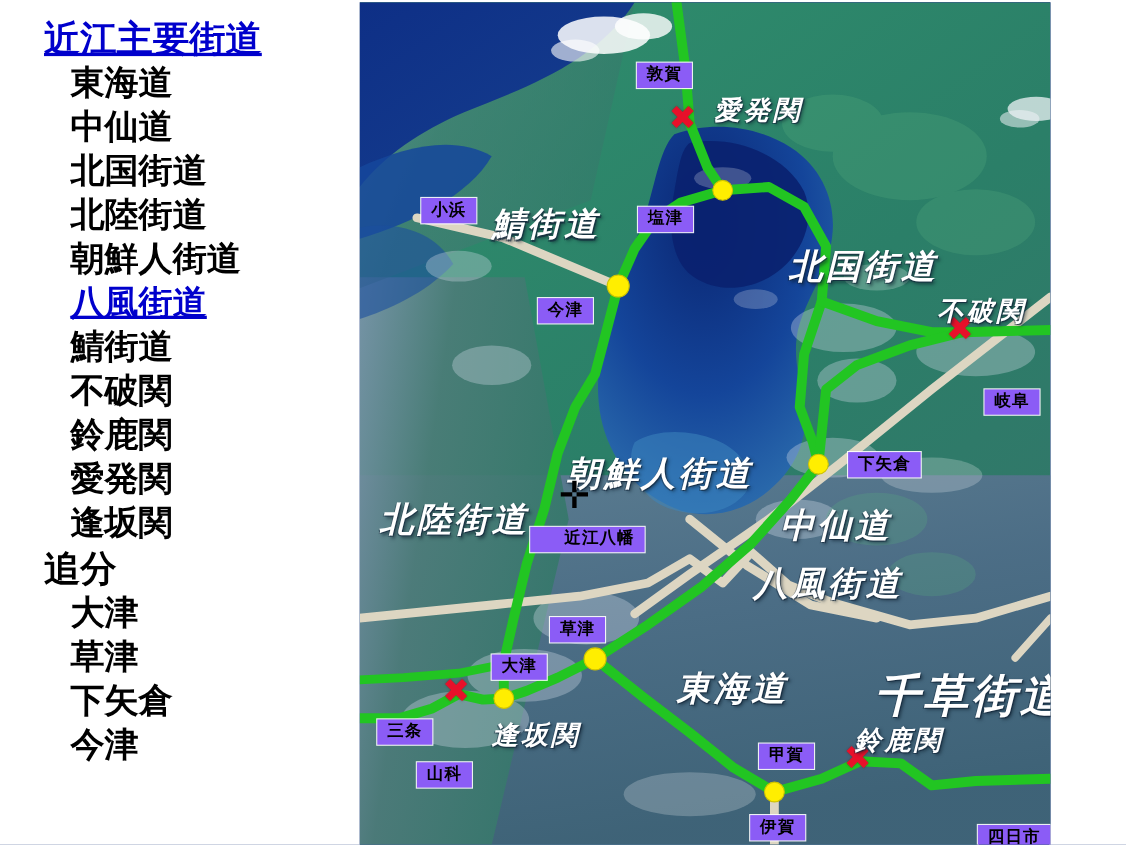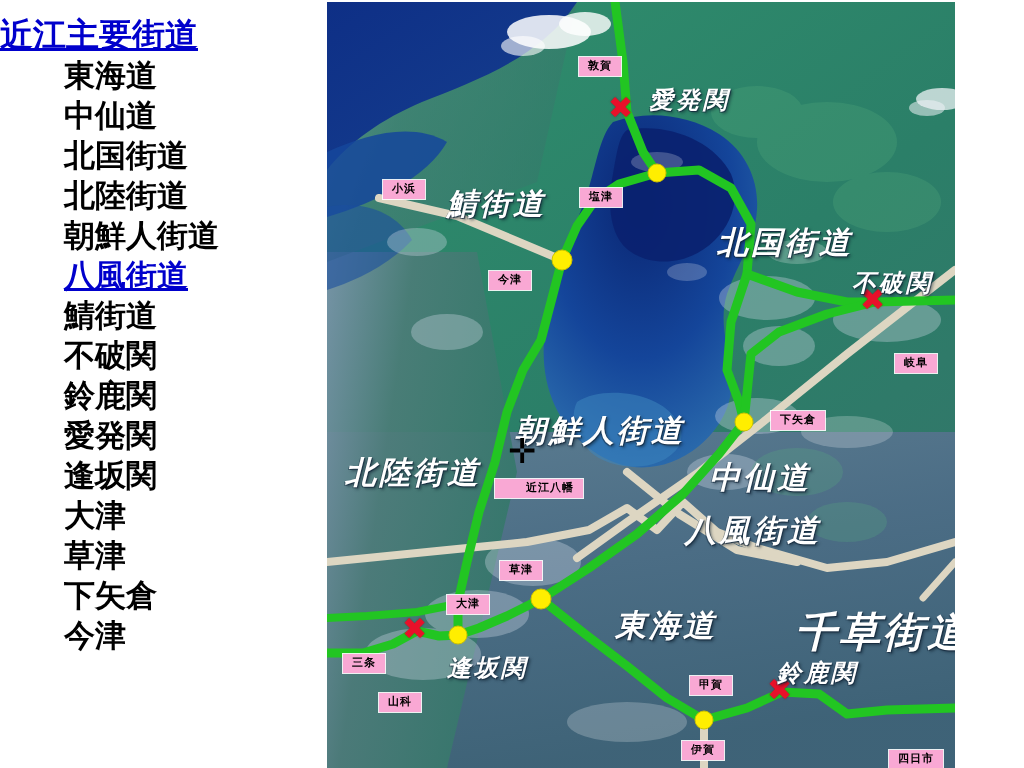--- a/index.html
+++ b/index.html
@@ -16,21 +16,21 @@
   #outline{
     position:absolute;left:0;top:0;width:327px;height:768px;
     padding:18px 0 0 0;box-sizing:border-box;
   }
   .ol-row{
     font-weight:700;
     color:#000000;
     line-height:1.0;
     white-space:nowrap;
   }
-  .lvl1{font-size:33px;margin-bottom:9px;}
+  .lvl1{font-size:33px;padding-left:40px;margin-bottom:9px;}
   .lvl2{font-size:31px;padding-left:64px;margin-bottom:9px;}
   .link{color:#0000CC;text-decoration:underline;}
 
   
   #map{
     position:absolute;left:327px;top:2px;width:628px;height:766px;
     overflow:hidden;
     background:#0b2a73;
   }
   #map svg{position:absolute;left:0;top:0;}
@@ -45,24 +45,24 @@
     letter-spacing:3px;
     text-shadow:
        1px 1px 0 rgba(20,40,60,.65),
       -1px 1px 0 rgba(20,40,60,.45),
        2px 2px 3px rgba(10,25,40,.55);
     pointer-events:none;
   }
   
   .placebox{
     position:absolute;
-    background:#f9a8d4;
+    background:#8b5cf6;
     color:#000000;
     font-weight:700;
-    font-size:11px;
+    font-size:15px;
     letter-spacing:1px;
     padding:3px 9px 4px 9px;
     white-space:nowrap;
     line-height:1.05;
     box-shadow:0 0 0 1px rgba(255,255,255,.9);
   }
   .xmark{
     position:absolute;
     color:#E8102A;
     font-weight:900;
@@ -87,20 +87,21 @@
       <div class="ol-row lvl2"><span>中仙道</span></div>
       <div class="ol-row lvl2"><span>北国街道</span></div>
       <div class="ol-row lvl2"><span>北陸街道</span></div>
       <div class="ol-row lvl2"><span>朝鮮人街道</span></div>
       <div class="ol-row lvl2"><span class="link" style="color: rgb(0, 0, 204);">八風街道</span></div>
       <div class="ol-row lvl2"><span>鯖街道</span></div>
       <div class="ol-row lvl2"><span>不破関</span></div>
       <div class="ol-row lvl2"><span>鈴鹿関</span></div>
       <div class="ol-row lvl2"><span>愛発関</span></div>
       <div class="ol-row lvl2"><span>逢坂関</span></div>
+      <div class="ol-row lvl1"><span>追分</span></div>
       <div class="ol-row lvl2"><span>大津</span></div>
       <div class="ol-row lvl2"><span>草津</span></div>
       <div class="ol-row lvl2"><span>下矢倉</span></div>
       <div class="ol-row lvl2"><span>今津</span></div>
     </div>
 
   <div id="map">
 
     <svg width="628" height="766" viewBox="0 0 628 766">
       <defs>
@@ -275,21 +276,21 @@
         <div class="plusmark" style="left: 181px; top: 432px;">✛</div>
       </div>
 
     <div id="places">
         <div class="placebox" style="left: 252px; top: 55px;">敦賀</div>
         <div class="placebox" style="left: 253px; top: 158px; margin-top: 28px;">塩津</div>
         <div class="placebox" style="left: 56px; top: 178px;">小浜</div>
         <div class="placebox" style="left: 162px; top: 269px;">今津</div>
         <div class="placebox" style="left: 568px; top: 352px;">岐阜</div>
         <div class="placebox" style="left: 444px; top: 409px;">下矢倉</div>
-        <div class="placebox" style="left: 168px; top: 477px; padding-left: 31px;">近江八幡</div>
+        <div class="placebox" style="left: 155px; top: 477px; padding-left: 31px;">近江八幡</div>
         <div class="placebox" style="left: 173px; top: 559px;">草津</div>
         <div class="placebox" style="left: 120px; top: 593px;">大津</div>
         <div class="placebox" style="left: 16px; top: 652px;">三条</div>
         <div class="placebox" style="left: 52px; top: 691px;">山科</div>
         <div class="placebox" style="left: 363px; top: 674px;">甲賀</div>
         <div class="placebox" style="left: 355px; top: 739px;">伊賀</div>
         <div class="placebox" style="left: 562px; top: 748px;">四日市</div>
       </div>
   </div>
 

